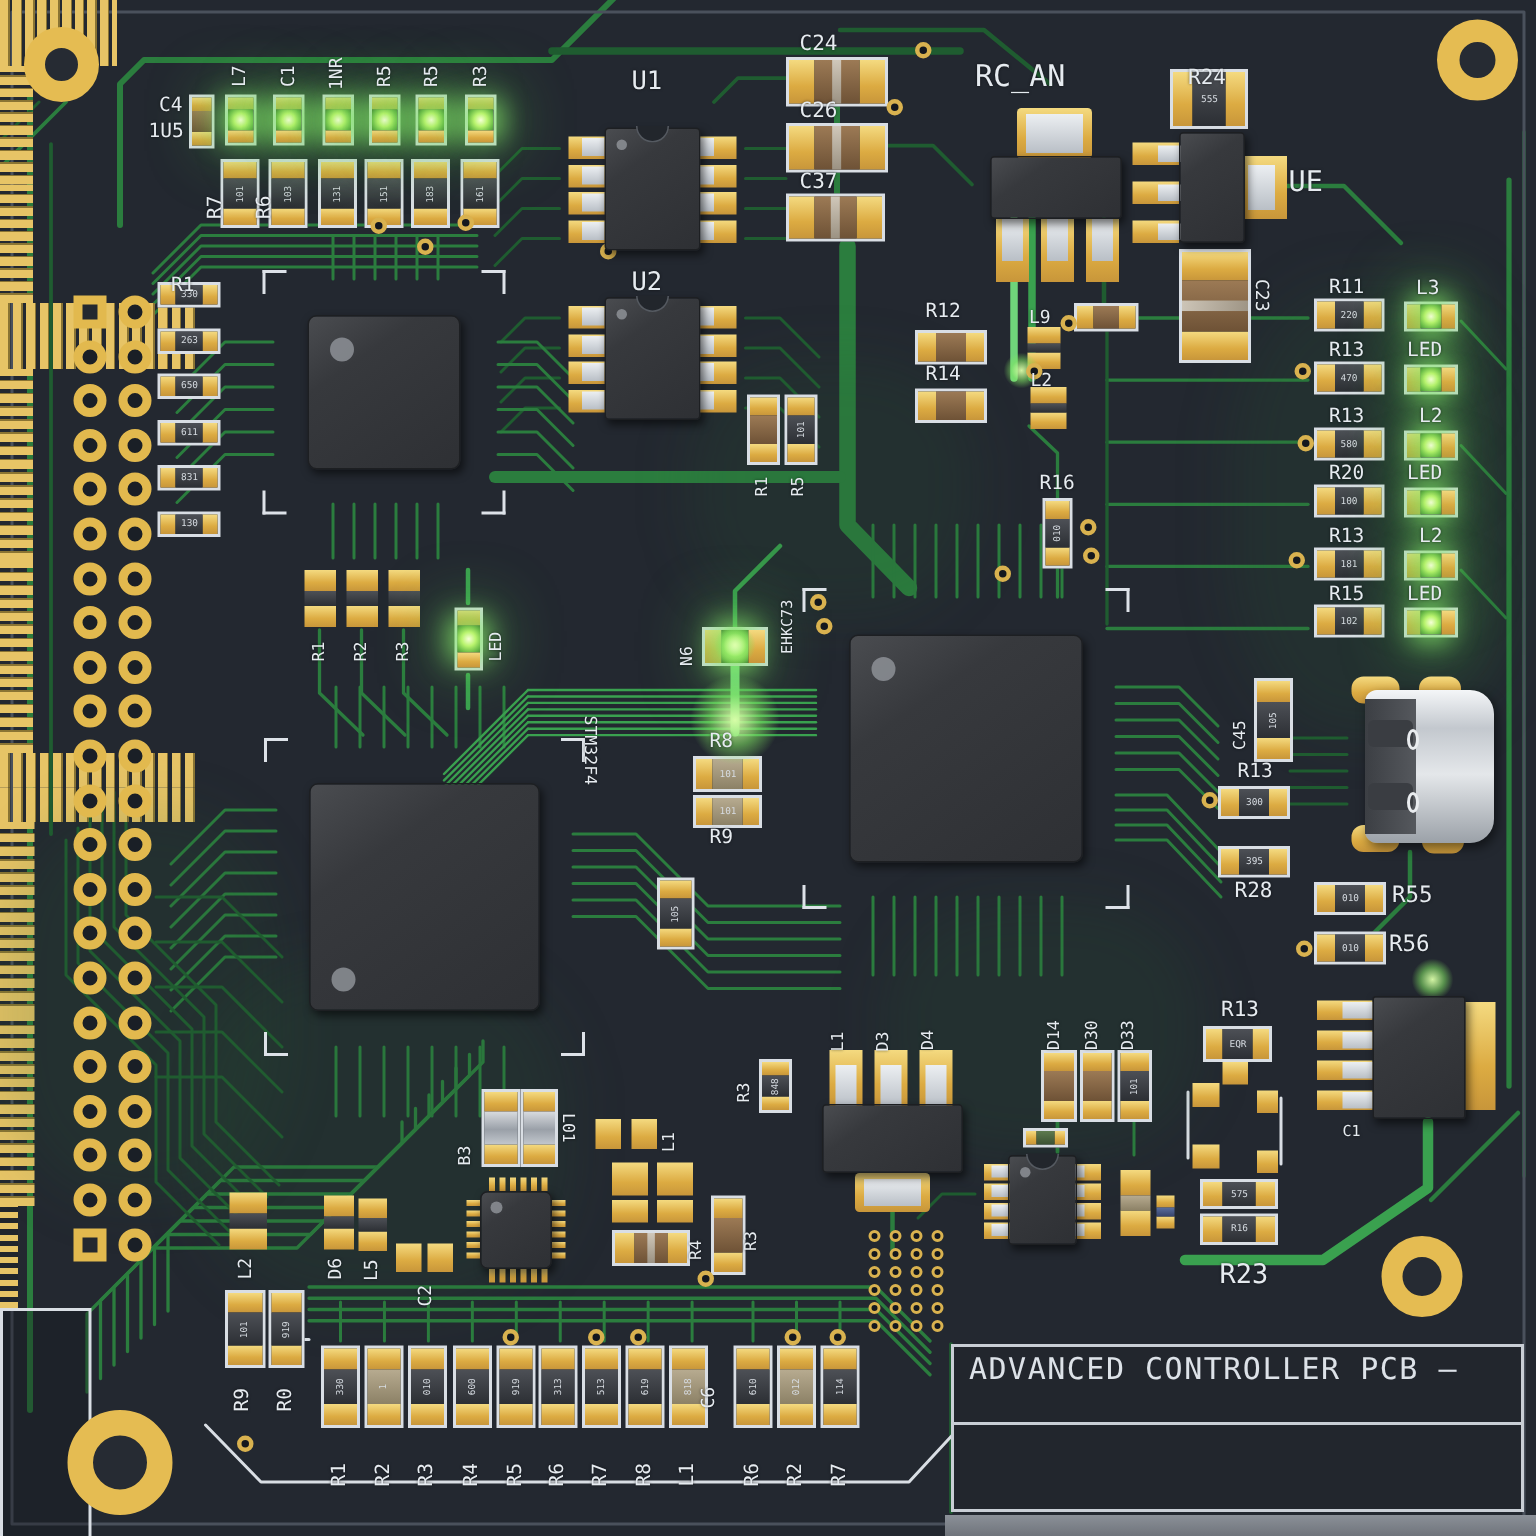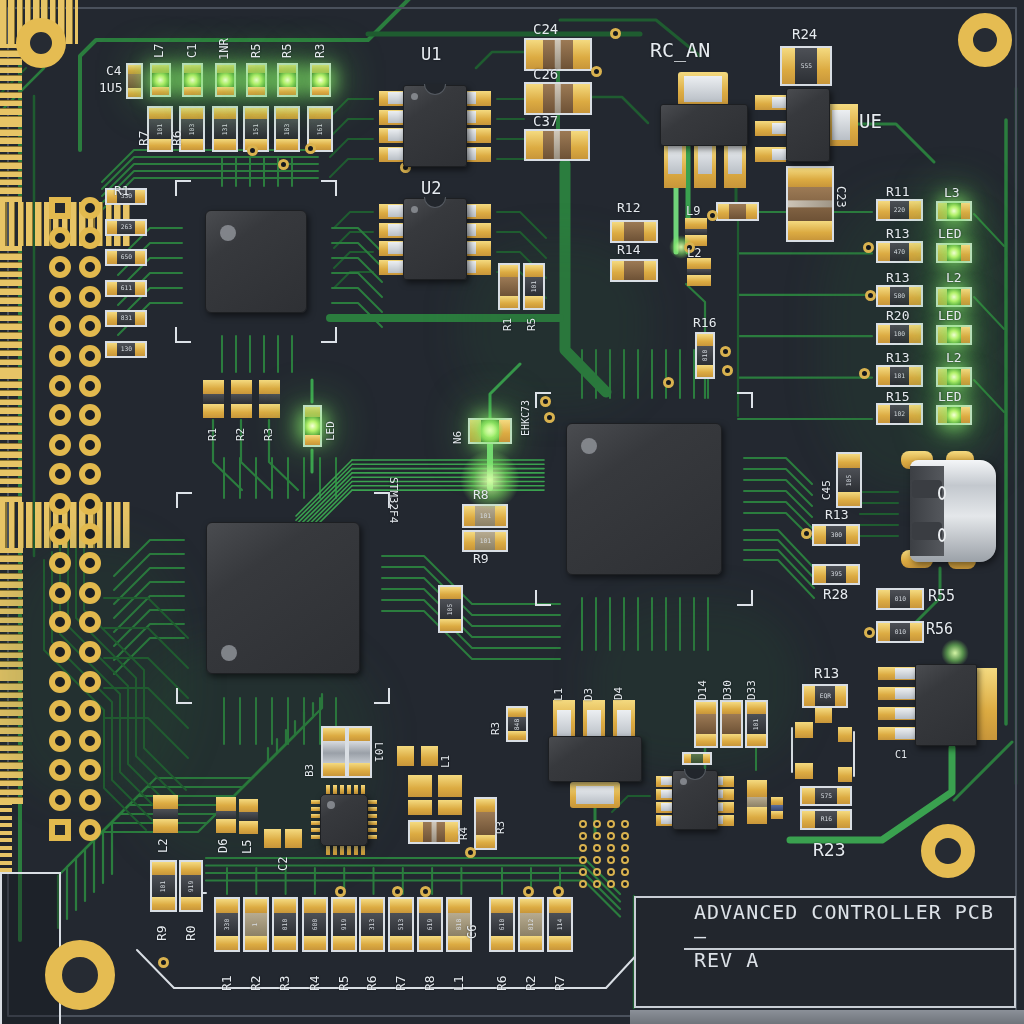--- a/index.html
+++ b/index.html
@@ -50,21 +50,21 @@
   .txt{position:absolute;color:#e6ebf0;white-space:pre;line-height:1;text-shadow:0 0 2px rgba(0,0,0,.6);}
   .brk{position:absolute;width:16px;height:16px;border:0 solid #dde2e8;}
   
   .ring{position:absolute;border:6px solid #e2b94e;border-radius:50%;background:#1a1f26;}
   .sqpad{position:absolute;background:#e2b94e;}
   .sqhole{position:absolute;background:#23282f;}
   
   #titleblock{position:absolute;left:634px;top:896px;width:382px;height:112px;
       border:2px solid #c9ced5;background:#22262d;color:#dde2e8;}
   #titleblock .row1{height:30px;border-bottom:2px solid #c9ced5;display:flex;align-items:center;padding-left:10px;font-size:20px;letter-spacing:2px;}
-  #titleblock .row2{height:52px;border-bottom:2px solid #c9ced5;padding:2px 0 0 10px;font-size:20px;letter-spacing:1px;line-height:24px;margin-left:48px;}
+  #titleblock .row2{height:52px;border-bottom:2px solid #c9ced5;padding:2px 0 0 10px;font-size:20px;letter-spacing:1px;line-height:24px;}
   #titleblock .row3{height:24px;}
   #bottombar{position:absolute;left:630px;top:1010px;width:394px;height:14px;background:linear-gradient(180deg,#8b9098,#6f747b);}
   .usbshell{position:absolute;background:linear-gradient(180deg,#f4f6f8,#c3c8ce 25%,#e4e7ea 55%,#9ba1a8 100%);
       border-radius:8px 16px 16px 8px;box-shadow:2px 3px 7px rgba(0,0,0,.5);}
   .slot{position:absolute;background:#3a3d42;border-radius:4px;}
   .oval{position:absolute;border:2px solid #e9ecef;border-radius:50%;}
 </style>
 </head>
 <body>
 
@@ -1130,21 +1130,21 @@
       <div class="txt" style="left: 314px; top: 58px; font-size: 12px; transform-origin: 0px 0px; transform: rotate(-90deg);">R3</div>
       <div class="txt" style="left: 137px; top: 146px; font-size: 13px; transform-origin: 0px 0px; transform: rotate(-90deg);">R7</div>
       <div class="txt" style="left: 170px; top: 146px; font-size: 13px; transform-origin: 0px 0px; transform: rotate(-90deg);">R6</div>
       <div class="txt" style="left: 114px; top: 184px; font-size: 13px;">R1</div>
       <div class="txt" style="left: 421px; top: 46px; font-size: 17px;">U1</div>
       <div class="txt" style="left: 421px; top: 180px; font-size: 17px;">U2</div>
       <div class="txt" style="left: 533px; top: 22px; font-size: 14px;">C24</div>
       <div class="txt" style="left: 533px; top: 67px; font-size: 14px;">C26</div>
       <div class="txt" style="left: 533px; top: 114px; font-size: 14px;">C37</div>
       <div class="txt" style="left: 650px; top: 40px; font-size: 20px;">RC_AN</div>
-      <div class="txt" style="left: 792px; top: 27px; font-size: 14px;">R24</div>
+      <div class="txt" style="left: 792px; top: 45px; font-size: 14px;">R24</div>
       <div class="txt" style="left: 859px; top: 112px; font-size: 19px;">UE</div>
       <div class="txt" style="left: 847px; top: 186px; font-size: 12px; transform-origin: 0px 0px; transform: rotate(90deg);">C23</div>
       <div class="txt" style="left: 617px; top: 201px; font-size: 13px;">R12</div>
       <div class="txt" style="left: 617px; top: 243px; font-size: 13px;">R14</div>
       <div class="txt" style="left: 686px; top: 205px; font-size: 12px;">L9</div>
       <div class="txt" style="left: 687px; top: 247px; font-size: 12px;">L2</div>
       <div class="txt" style="left: 693px; top: 316px; font-size: 13px;">R16</div>
       <div class="txt" style="left: 502px; top: 331px; font-size: 11px; transform-origin: 0px 0px; transform: rotate(-90deg);">R1</div>
       <div class="txt" style="left: 526px; top: 331px; font-size: 11px; transform-origin: 0px 0px; transform: rotate(-90deg);">R5</div>
       <div class="txt" style="left: 452px; top: 444px; font-size: 11px; transform-origin: 0px 0px; transform: rotate(-90deg);">N6</div>
@@ -1205,18 +1205,17 @@
       <div class="txt" style="left: 495px; top: 991px; font-size: 13px; transform-origin: 0px 0px; transform: rotate(-90deg);">R6</div>
       <div class="txt" style="left: 524px; top: 991px; font-size: 13px; transform-origin: 0px 0px; transform: rotate(-90deg);">R2</div>
       <div class="txt" style="left: 553px; top: 991px; font-size: 13px; transform-origin: 0px 0px; transform: rotate(-90deg);">R7</div>
       <div class="txt" style="left: 155px; top: 941px; font-size: 13px; transform-origin: 0px 0px; transform: rotate(-90deg);">R9</div>
       <div class="txt" style="left: 184px; top: 941px; font-size: 13px; transform-origin: 0px 0px; transform: rotate(-90deg);">R0</div>
     </div>
 
   <div id="titleblock">
     <div class="row2">
       <div>ADVANCED CONTROLLER PCB —</div>
-      <div>REV A</div>
     </div>
     <div class="row3"></div>
   </div>
   <div id="bottombar"></div>
 </div>
 
 </body></html>

